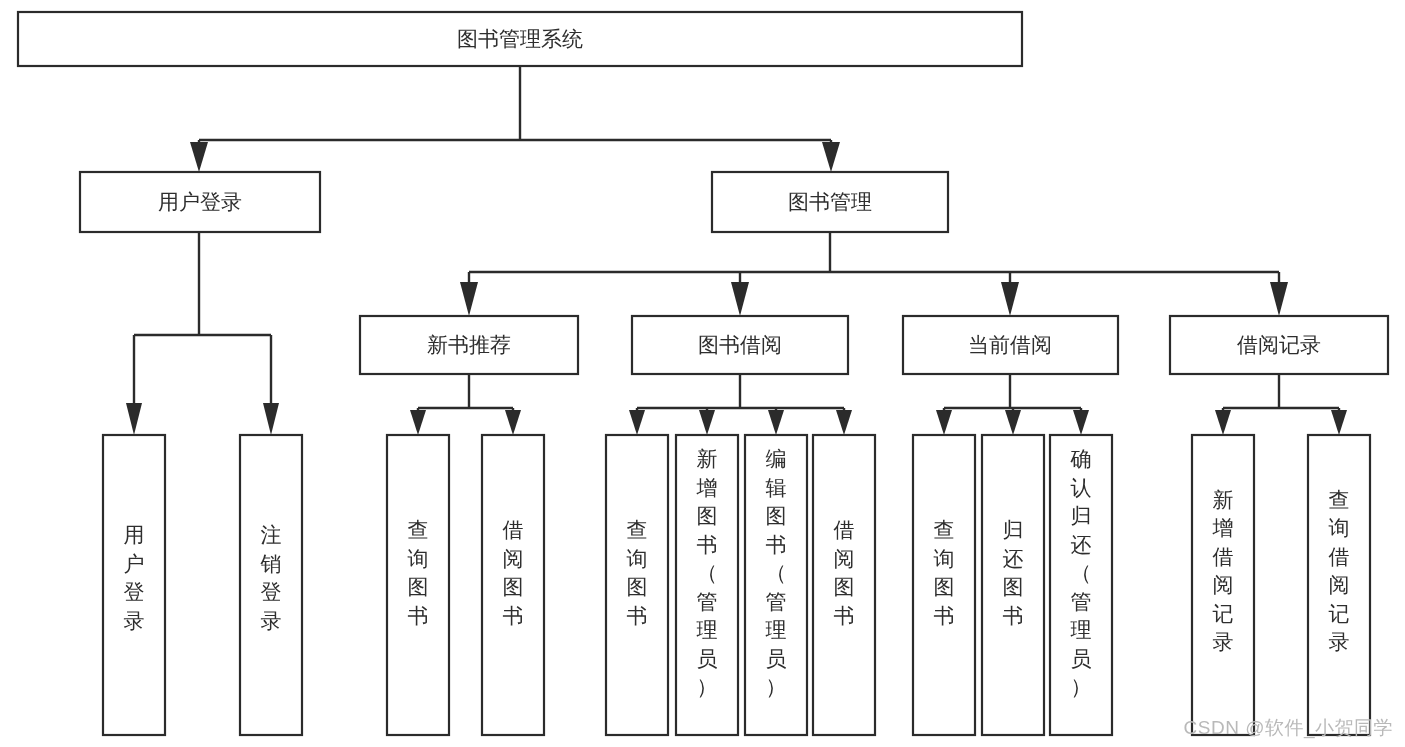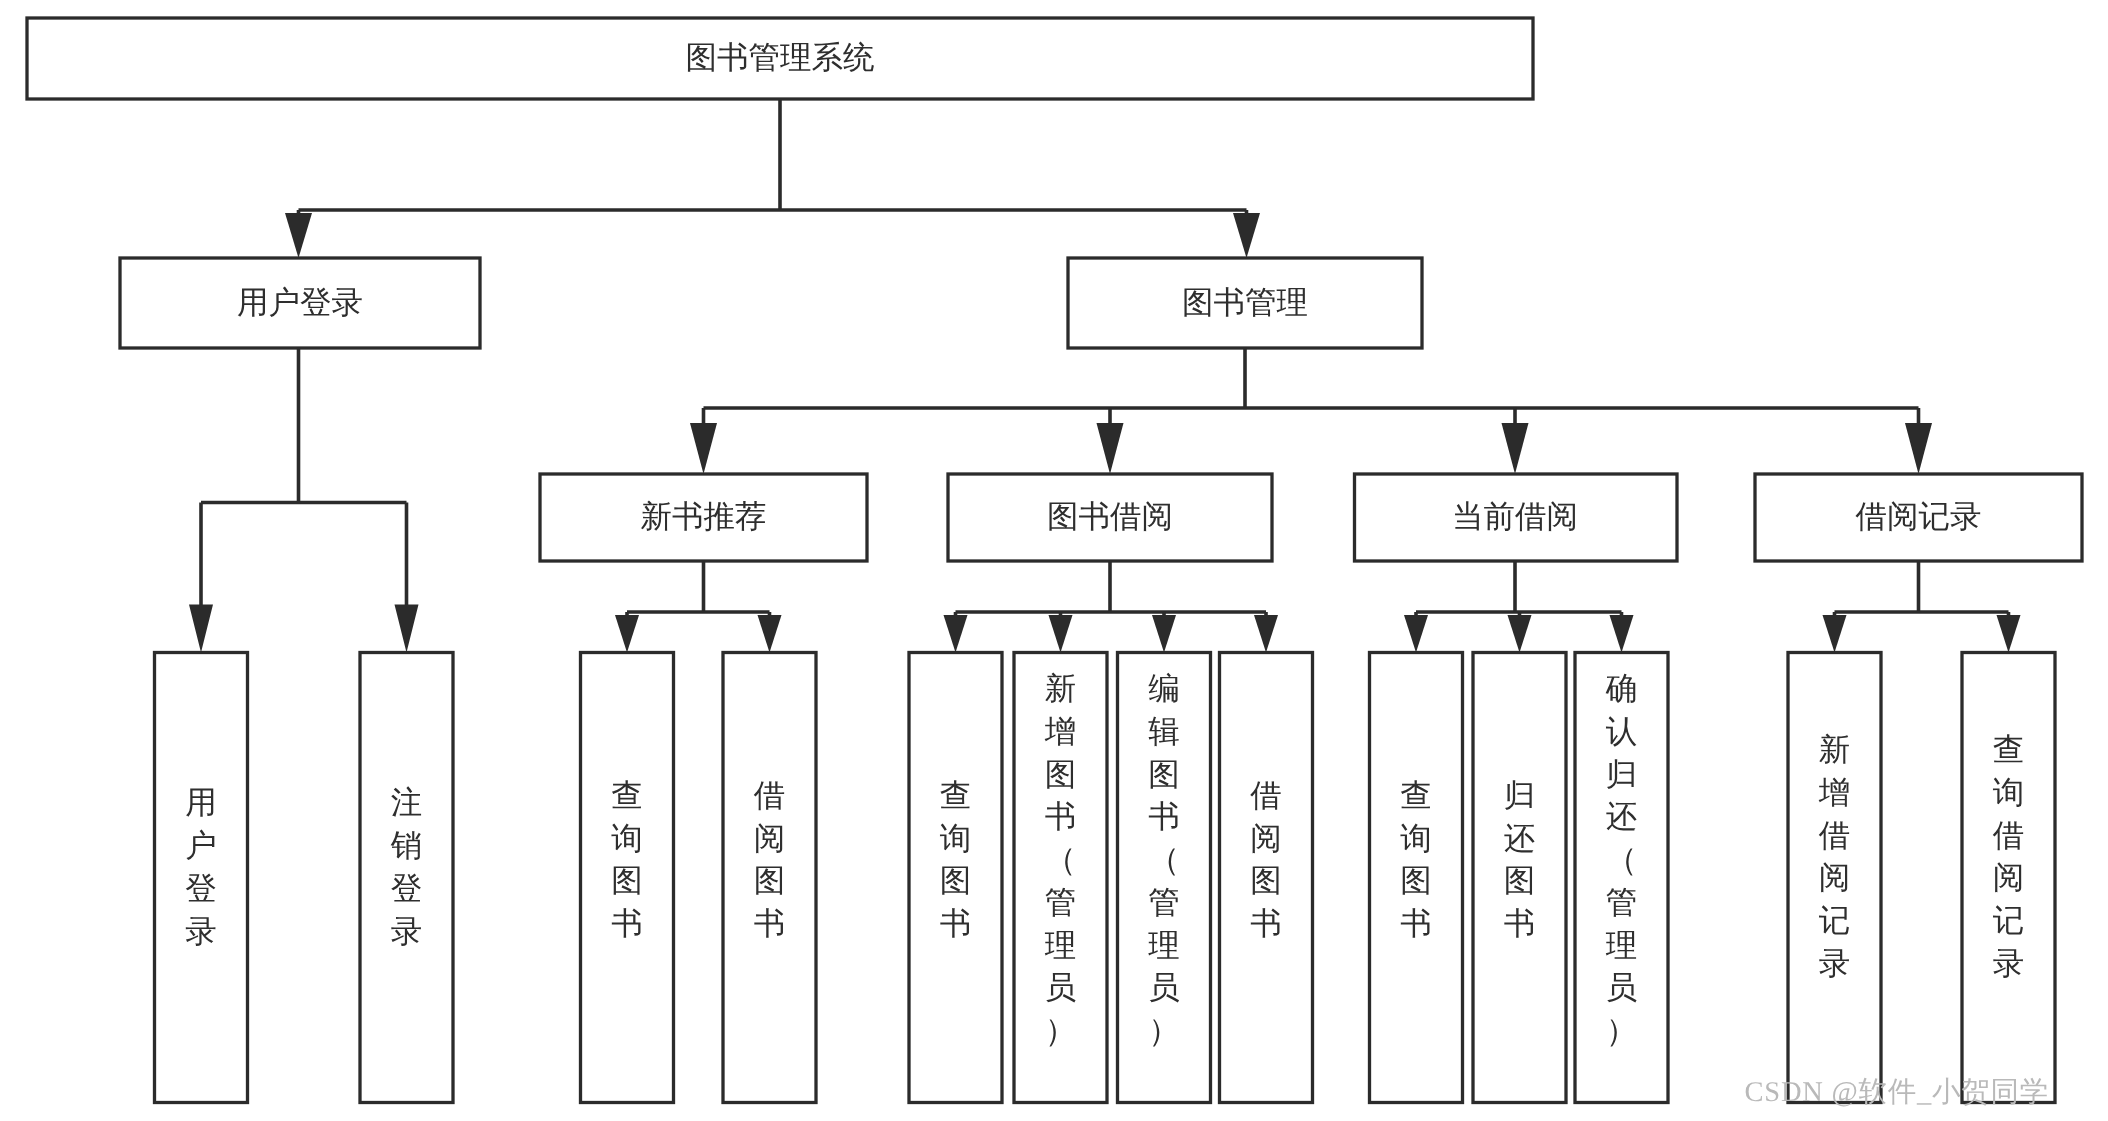--- a/index.html
+++ b/index.html
@@ -11,20 +11,21 @@
     width: 1405px;
     height: 747px;
     font-family: "Liberation Sans", "DejaVu Sans", sans-serif;
     overflow: hidden;
   }
   #diagram-root {
     position: relative;
     width: 1374px;
     height: 747px;
     background: #ffffff;
+    padding-left: 27px;
   }
   svg#tree-svg {
     position: absolute;
     left: 0;
     top: 0;
     width: 1405px;
     height: 747px;
     display: block;
   }
   .node-box {
@@ -52,21 +53,21 @@
   .node-label-vertical {
     fill: #2e2e2e;
     font-family: "Liberation Sans", "DejaVu Sans", sans-serif;
     font-size: 21px;
     text-anchor: middle;
   }
   .watermark {
     position: absolute;
     right: 8px;
     bottom: 6px;
-    font-family: Liberation Serif, serif;
+    font-family: Liberation Sans, sans-serif;
     font-size: 19px;
     color: #b9b9b9;
     letter-spacing: 0.5px;
     white-space: nowrap;
     pointer-events: none;
   }
 </style>
 </head>
 <body>
 

